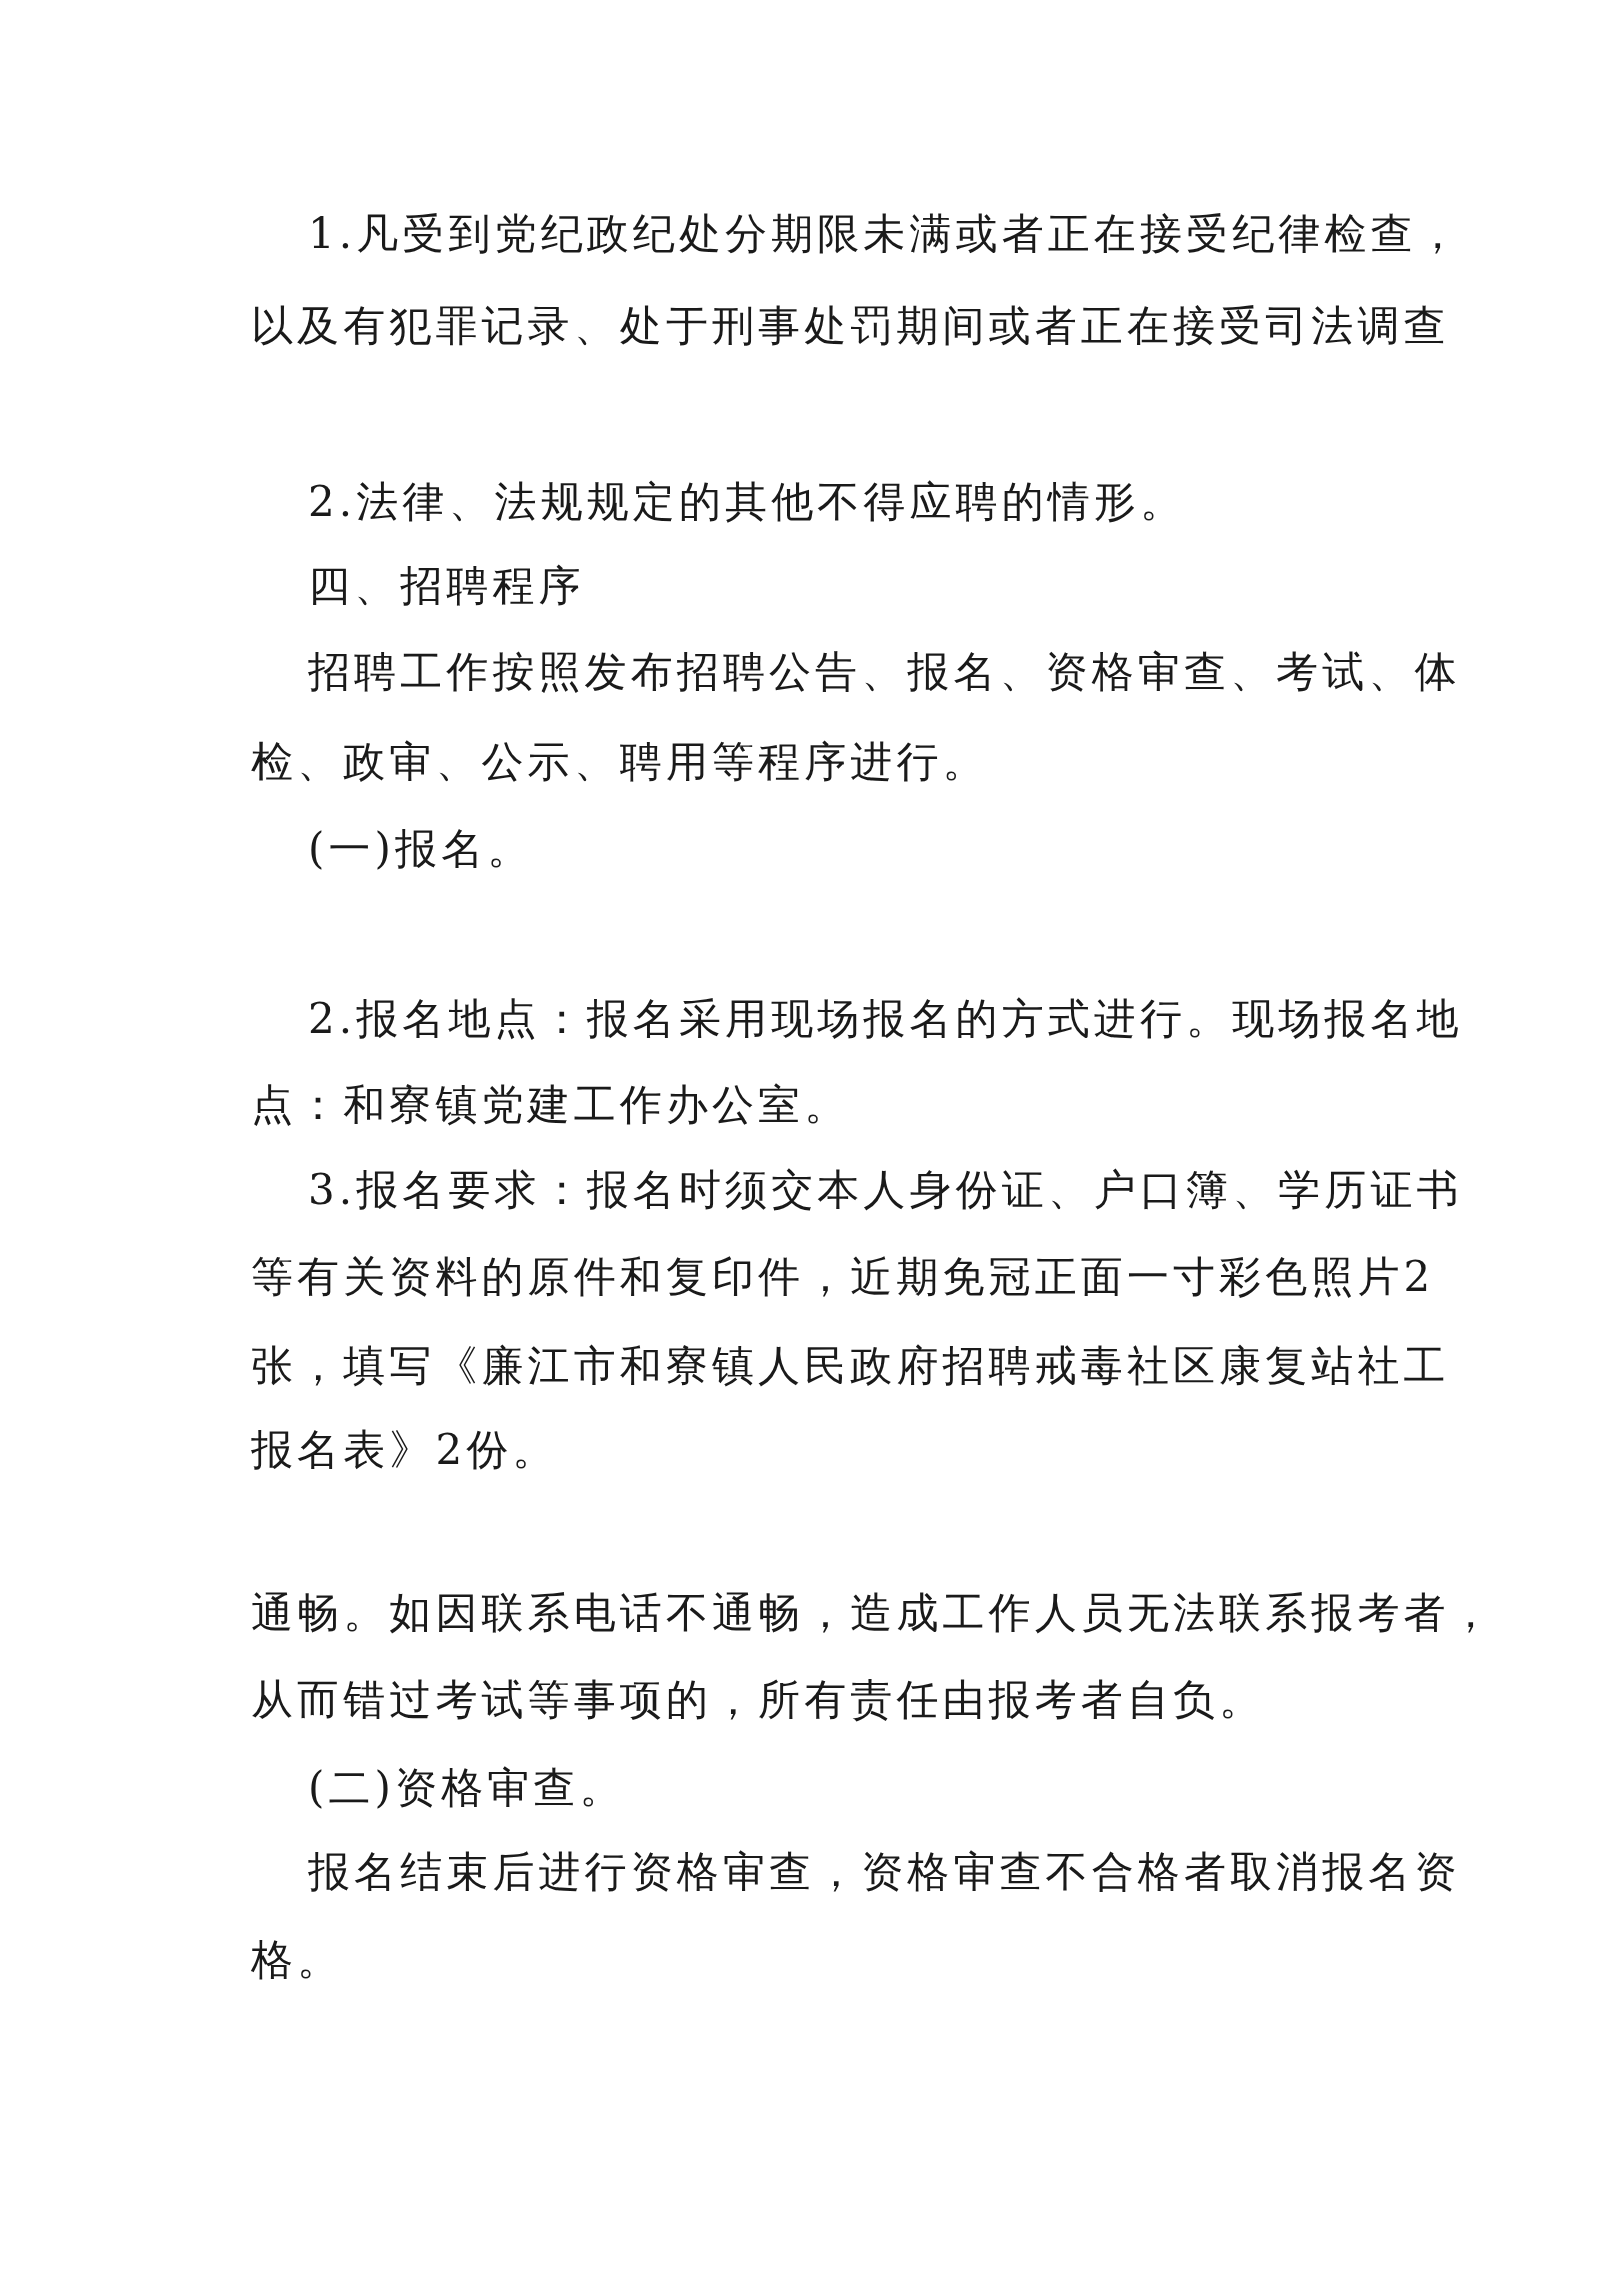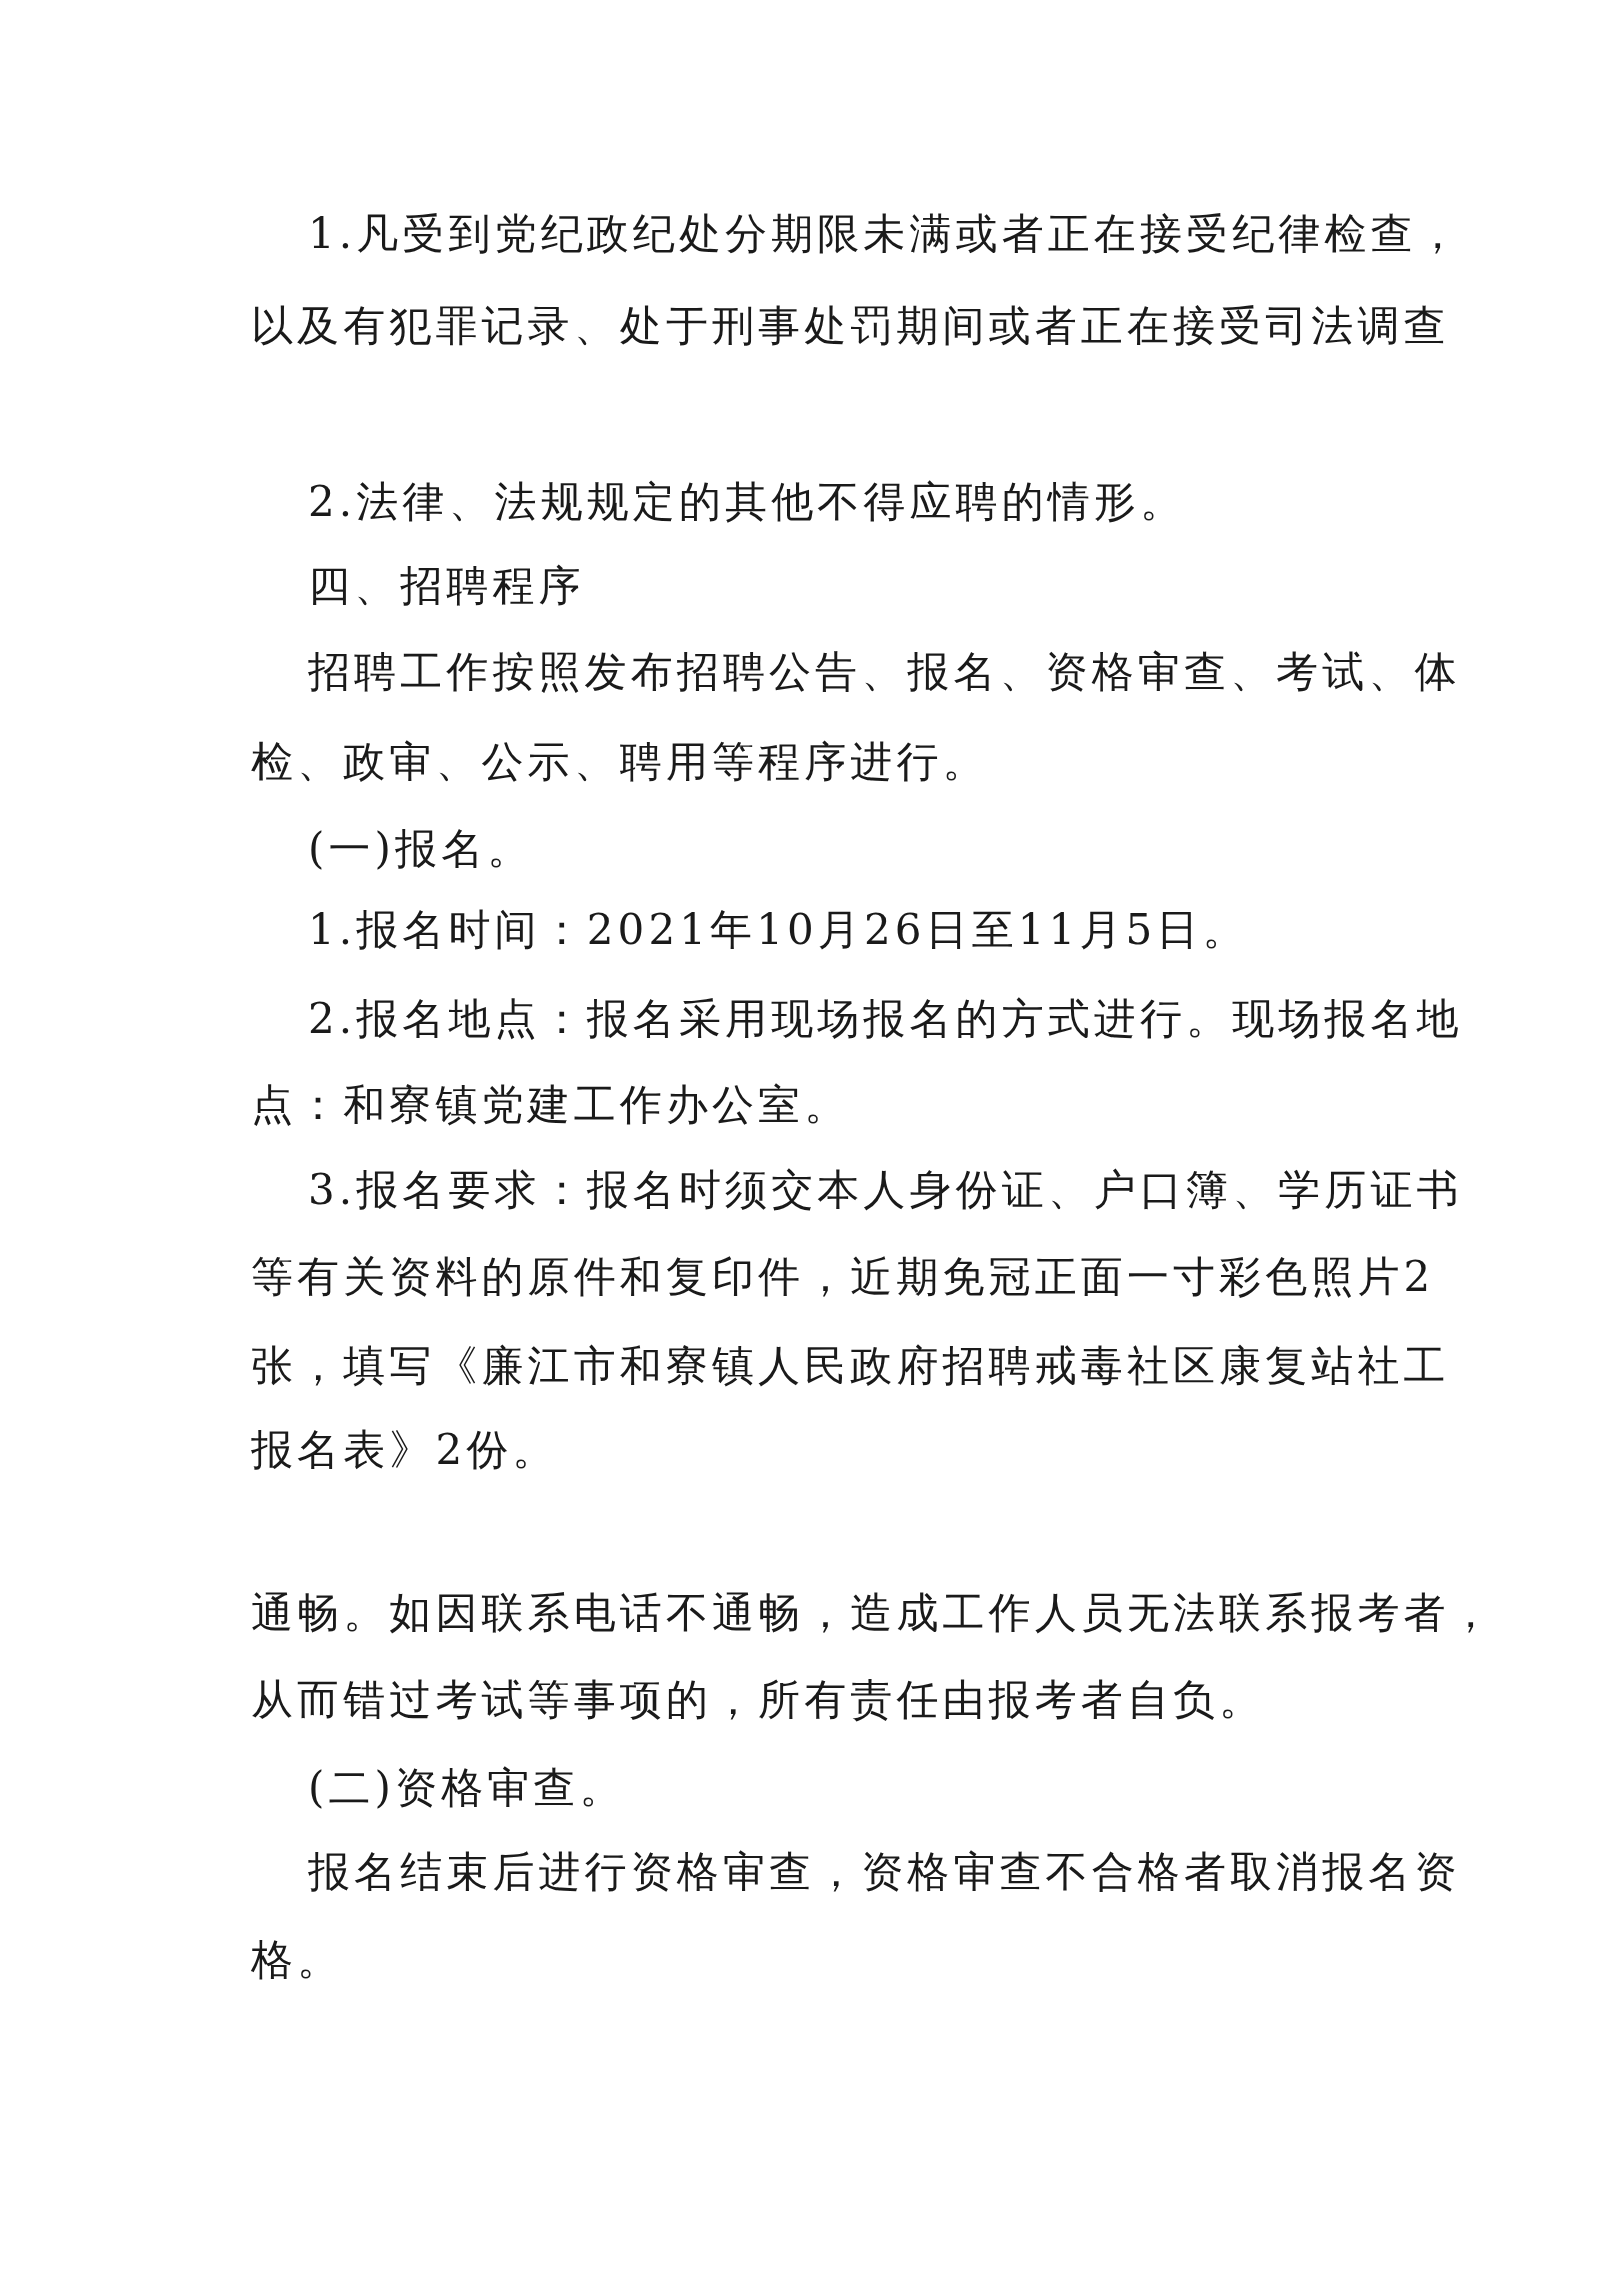--- a/index.html
+++ b/index.html
@@ -17,21 +17,20 @@
 <body>
 
 <div class="page">
   <div class="line ind" style="top:208px">1.凡受到党纪政纪处分期限未满或者正在接受纪律检查，</div>
   <div class="line" style="top:300px">以及有犯罪记录、处于刑事处罚期间或者正在接受司法调查</div>
   <div class="line ind" style="top:476px">2.法律、法规规定的其他不得应聘的情形。</div>
   <div class="line ind" style="top:560px">四、招聘程序</div>
   <div class="line ind" style="top:646px">招聘工作按照发布招聘公告、报名、资格审查、考试、体</div>
   <div class="line" style="top:736px">检、政审、公示、聘用等程序进行。</div>
   <div class="line ind" style="top:823px">(一)报名。</div>
-  <div class="line ind" style="top:904px">1.报名时间：2021年10月26日至11月5日。</div>
   <div class="line ind" style="top:993px">2.报名地点：报名采用现场报名的方式进行。现场报名地</div>
   <div class="line" style="top:1079px">点：和寮镇党建工作办公室。</div>
   <div class="line ind" style="top:1164px">3.报名要求：报名时须交本人身份证、户口簿、学历证书</div>
   <div class="line" style="top:1251px">等有关资料的原件和复印件，近期免冠正面一寸彩色照片2</div>
   <div class="line" style="top:1340px">张，填写《廉江市和寮镇人民政府招聘戒毒社区康复站社工</div>
   <div class="line" style="top:1424px">报名表》2份。</div>
   <div class="line" style="top:1587px">通畅。如因联系电话不通畅，造成工作人员无法联系报考者，</div>
   <div class="line ind" style="top:1762px">(二)资格审查。</div>
   <div class="line" style="top:1674px">从而错过考试等事项的，所有责任由报考者自负。</div>
   <div class="line ind" style="top:1846px">报名结束后进行资格审查，资格审查不合格者取消报名资</div>

